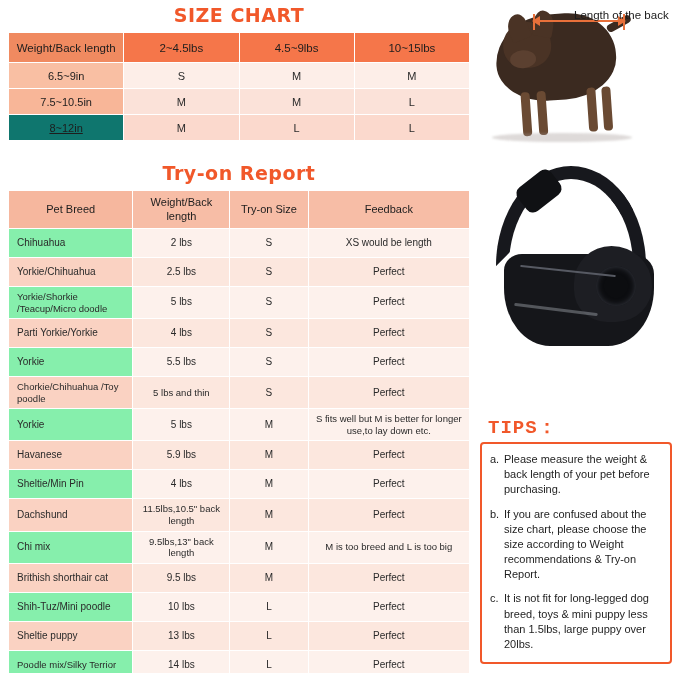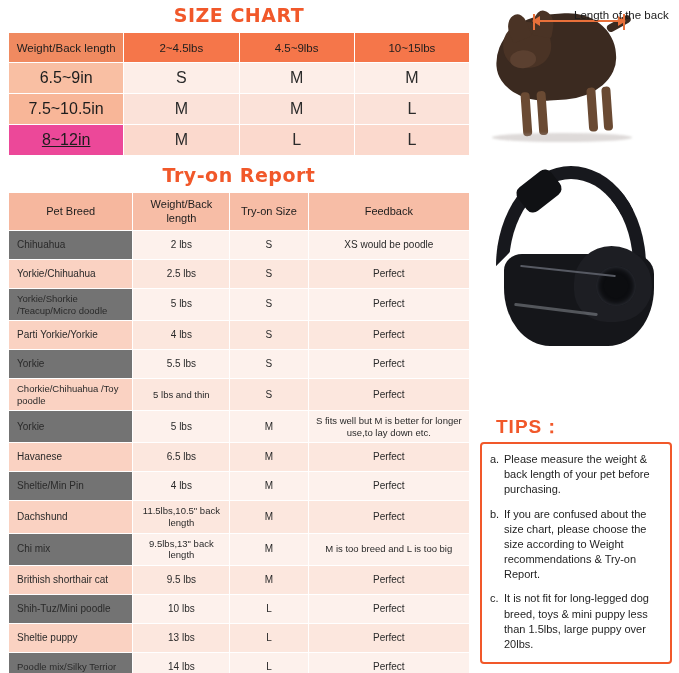--- a/index.html
+++ b/index.html
@@ -26,32 +26,32 @@
 
   .section-title {
     text-align: center;
     color: #f1582a;
     font-weight: bold;
     font-size: 19px;
     letter-spacing: 0.5px;
     margin: 4px 0 6px 0;
     font-family: "DejaVu Sans", sans-serif;
   }
-  .section-title.tryon { margin-top: 8px; }
+  .section-title.tryon { margin-top: 21px; }
 
   table {
     border-collapse: collapse;
     width: 100%;
     table-layout: fixed;
   }
 
   
   .size-chart td, .size-chart th {
     border: 1px solid #ffffff;
-    font-size: 16px;
+    font-size: 11px;
     text-align: center;
     color: #2b2b2b;
     padding: 6px 2px;
     height: 26px;
   }
   .size-chart thead th {
     background: #f5764a;
     color: #1d1d1d;
     font-weight: normal;
     font-size: 11.5px;
@@ -60,21 +60,21 @@
   .size-chart thead th.first { background: #f08a60; }
   .size-chart tbody td.first {
     background: #f7a887;
     color: #1d1d1d;
   }
   .size-chart tbody tr:nth-child(1) td { background: #fdeee8; }
   .size-chart tbody tr:nth-child(2) td { background: #fbe2d9; }
   .size-chart tbody tr:nth-child(3) td { background: #fbd9cd; }
   .size-chart tbody tr:nth-child(1) td.first { background: #f9bfa3; }
   .size-chart tbody tr:nth-child(2) td.first { background: #f8b698; }
-  .size-chart tbody tr:nth-child(3) td.first { background: #ec4899; text-decoration: underline; }
+  .size-chart tbody tr:nth-child(3) td.first { background: #0f766e; text-decoration: underline; }
 
   
   .tryon-table td, .tryon-table th {
     border: 1px solid #ffffff;
     font-size: 10px;
     text-align: center;
     color: #2a2a2a;
     padding: 4px 3px;
     line-height: 1.22;
   }
@@ -84,21 +84,21 @@
     font-size: 11px;
     height: 38px;
     color: #1d1d1d;
   }
   .tryon-table thead th.firstcol { background: #f6b79e; }
   .tryon-table td.breed {
     text-align: left;
     padding-left: 8px;
   }
   .tryon-table tbody tr td { height: 29px; }
-  .tryon-table tbody tr td.breed { background: #737373; }
+  .tryon-table tbody tr td.breed { background: #86efac; }
   .tryon-table tbody tr td { background: #fdf1ec; }
   .tryon-table tbody tr:nth-child(even) td { background: #fce7de; }
   .tryon-table tbody tr:nth-child(even) td.breed { background: #fad2c2; }
 
   .tryon-table .sub { font-size: 9.5px; }
 
   
   .right-col {
     position: absolute;
     left: 476px; top: 0;
@@ -268,26 +268,26 @@
     left: 36px; top: 150px;
     width: 84px; height: 3px;
     background: rgba(200,205,215,0.35);
     border-radius: 3px;
     transform: rotate(7deg);
   }
 
   
   .tips-title {
     position: absolute;
-    left: 20px; top: 414px;
+    left: 12px; top: 414px;
     color: #f1582a;
     font-weight: bold;
     font-size: 19px;
     letter-spacing: 1px;
-    font-family: Liberation Sans, sans-serif;
+    font-family: Liberation Mono, monospace;
   }
   .tips-box {
     position: absolute;
     left: 4px; top: 442px;
     width: 192px; height: 222px;
     border: 2px solid #f1582a;
     border-radius: 4px;
     padding: 8px 8px 8px 8px;
   }
   .tip {
@@ -359,21 +359,21 @@
           <th>Weight/Back length</th>
           <th>Try-on Size</th>
           <th>Feedback</th>
         </tr>
       </thead>
       <tbody>
         <tr>
           <td class="breed">Chihuahua</td>
           <td>2 lbs</td>
           <td>S</td>
-          <td>XS would be poodle</td>
+          <td>XS would be length</td>
         </tr>
         <tr>
           <td class="breed">Yorkie/Chihuahua</td>
           <td>2.5 lbs</td>
           <td>S</td>
           <td>Perfect</td>
         </tr>
         <tr>
           <td class="breed sub">Yorkie/Shorkie /Teacup/Micro doodle</td>
           <td>5 lbs</td>
@@ -399,21 +399,21 @@
           <td>Perfect</td>
         </tr>
         <tr>
           <td class="breed">Yorkie</td>
           <td>5 lbs</td>
           <td>M</td>
           <td class="sub">S fits well but M is better for longer use,to lay down etc.</td>
         </tr>
         <tr>
           <td class="breed">Havanese</td>
-          <td>6.5 lbs</td>
+          <td>5.9 lbs</td>
           <td>M</td>
           <td>Perfect</td>
         </tr>
         <tr>
           <td class="breed">Sheltie/Min Pin</td>
           <td>4 lbs</td>
           <td>M</td>
           <td>Perfect</td>
         </tr>
         <tr>

